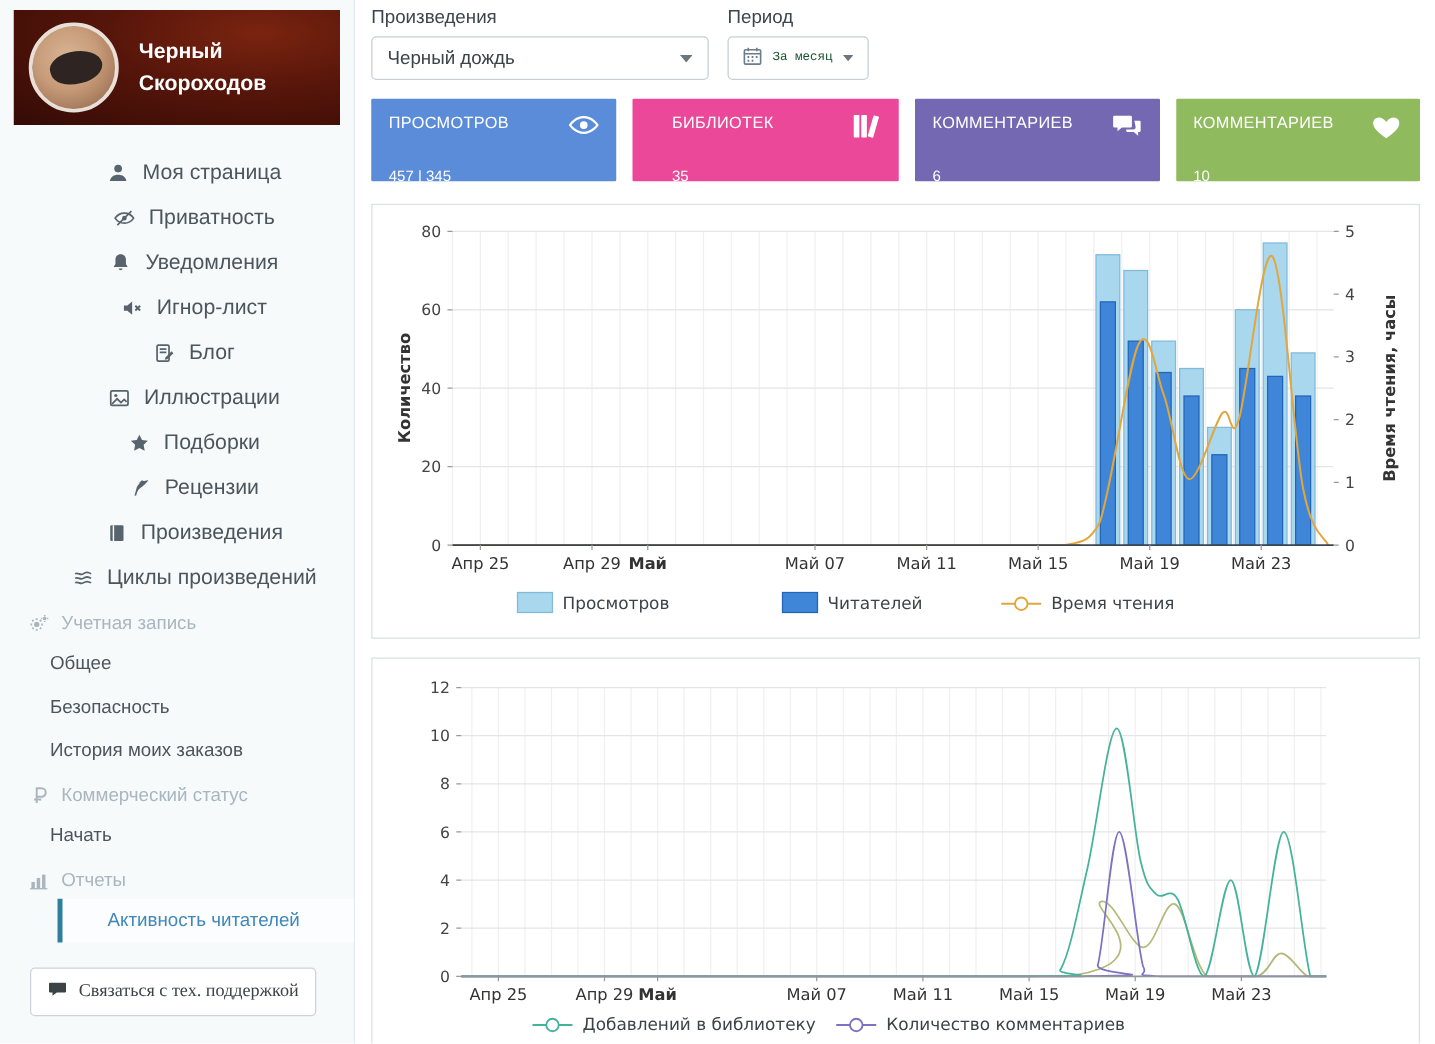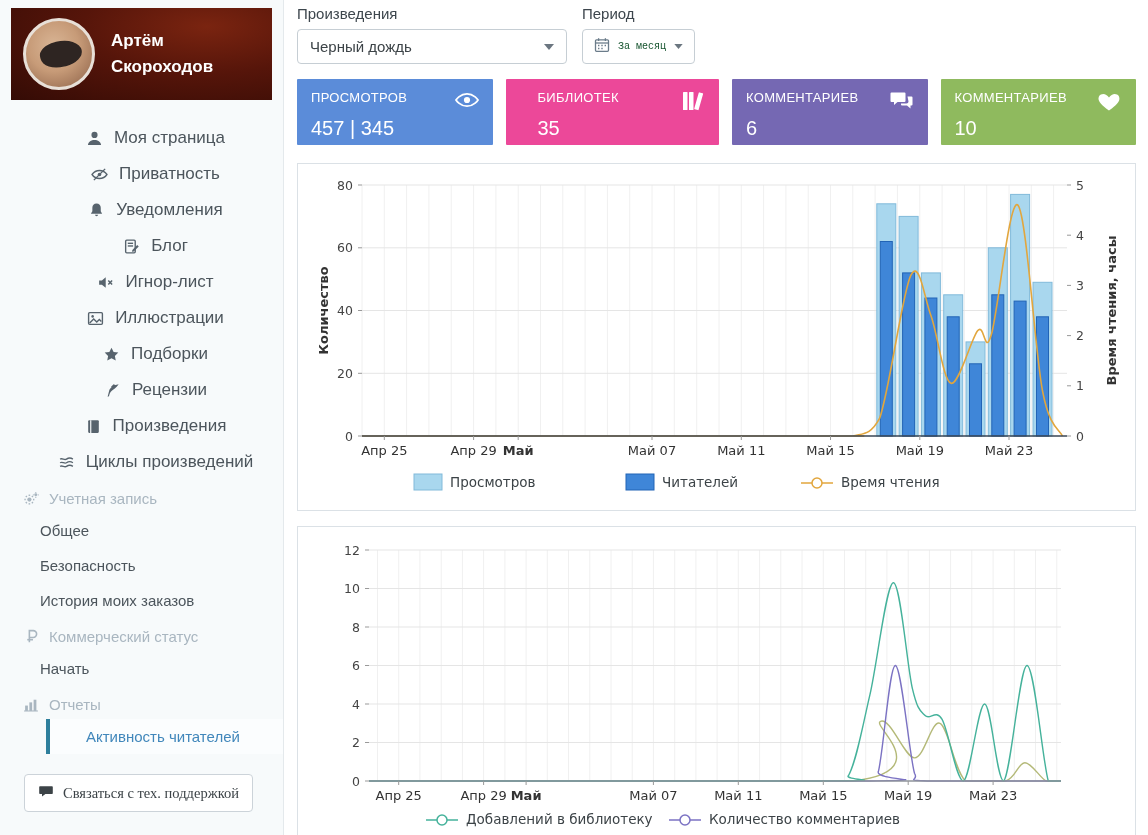--- a/index.html
+++ b/index.html
@@ -61,34 +61,34 @@
   .period-btn {
     height:35px; border:1px solid #c6ced4; border-radius:4px; background:#fff;
     display:inline-flex; align-items:center; gap:8px; padding:0 11px;
     font-size:10px; color:#14532d; cursor:pointer;font-family:Liberation Mono, monospace;
   }
   .caret { display:inline-flex; }
   
   .cards { display:flex; gap:13px; margin-top:15px; }
   .card { flex:1; height:66px; padding:11px 14px; color:#fff; position:relative; border-radius:1px; }
   .card-label { font-size:13px; letter-spacing:.3px; }
-  .card-value { font-size:20px; margin-top:12px; }
+  .card-value { font-size:12px; margin-top:29px; }
   .card-icon { position:absolute; top:11px; right:13px; width:26px; height:22px; }
   
   .panel { border:1px solid #dbe1e6; margin-top:18px; background:#fff; }
   .panel + .panel { margin-top:15px; }
   .panel svg { display:block; font-family:"DejaVu Sans",sans-serif; }
 </style>
 </head>
 <body>
 
 <aside class="sidebar">
   <div class="profile">
     <div class="avatar"></div>
-    <div class="profile-name">Артём Скороходов</div>
+    <div class="profile-name">Черный Скороходов</div>
   </div>
 
   <nav class="menu">
     <div class="menu-item">
       <span class="mi">
           <svg viewBox="0 0 16 16" width="17" height="17">
             <circle cx="8" cy="4.6" r="2.9" fill="#57636d"></circle>
             <path d="M1.8 14c.5-3.2 3-4.7 6.2-4.7s5.7 1.5 6.2 4.7z" fill="#57636d"></path>
           </svg>
         </span>
@@ -105,43 +105,43 @@
       <span>Приватность</span>
     </div>
     <div class="menu-item">
       <span class="mi">
           <svg viewBox="0 0 16 16" width="17" height="17" fill="#57636d">
             <path d="M8 1.4c-2.4 0-3.9 1.8-3.9 4v3.2L2.7 11h10.6L12 8.6V5.4c0-2.2-1.5-4-4-4z"></path>
             <path d="M6.5 12.1a1.6 1.6 0 0 0 3.1 0z"></path>
           </svg>
         </span>
       <span>Уведомления</span>
-    </div>
-    <div class="menu-item">
-      <span class="mi">
-          <svg viewBox="0 0 16 16" width="17" height="17" fill="none" stroke="#57636d" stroke-width="1.3">
-            <rect x="2.5" y="2" width="9" height="12" rx="1"></rect>
-            <line x1="4.5" y1="5" x2="9.5" y2="5"></line>
-            <line x1="4.5" y1="7.5" x2="9.5" y2="7.5"></line>
-            <path d="M8.8 11.2l4.6-4.6 1.4 1.4-4.6 4.6-1.8.4z" fill="#57636d" stroke="none"></path>
-          </svg>
-        </span>
-      <span>Блог</span>
     </div>
     <div class="menu-item">
       <span class="mi">
           <svg viewBox="0 0 16 16" width="17" height="17">
             <path d="M2 6v4h2.6L8.2 13V3L4.6 6z" fill="#57636d"></path>
             <g stroke="#57636d" stroke-width="1.4">
               <line x1="10.6" y1="6.2" x2="14.2" y2="9.8"></line>
               <line x1="14.2" y1="6.2" x2="10.6" y2="9.8"></line>
             </g>
           </svg>
         </span>
       <span>Игнор-лист</span>
+    </div>
+    <div class="menu-item">
+      <span class="mi">
+          <svg viewBox="0 0 16 16" width="17" height="17" fill="none" stroke="#57636d" stroke-width="1.3">
+            <rect x="2.5" y="2" width="9" height="12" rx="1"></rect>
+            <line x1="4.5" y1="5" x2="9.5" y2="5"></line>
+            <line x1="4.5" y1="7.5" x2="9.5" y2="7.5"></line>
+            <path d="M8.8 11.2l4.6-4.6 1.4 1.4-4.6 4.6-1.8.4z" fill="#57636d" stroke="none"></path>
+          </svg>
+        </span>
+      <span>Блог</span>
     </div>
     <div class="menu-item">
       <span class="mi">
           <svg viewBox="0 0 16 16" width="17" height="17" fill="none" stroke="#57636d" stroke-width="1.3">
             <rect x="1.5" y="2.5" width="13" height="11" rx="1"></rect>
             <circle cx="5.3" cy="6" r="1.2" fill="#57636d" stroke="none"></circle>
             <path d="M2.5 12.3l3.8-3.8 2.9 2.9 2.4-2.4 1.9 1.9"></path>
           </svg>
         </span>
       <span>Иллюстрации</span>

